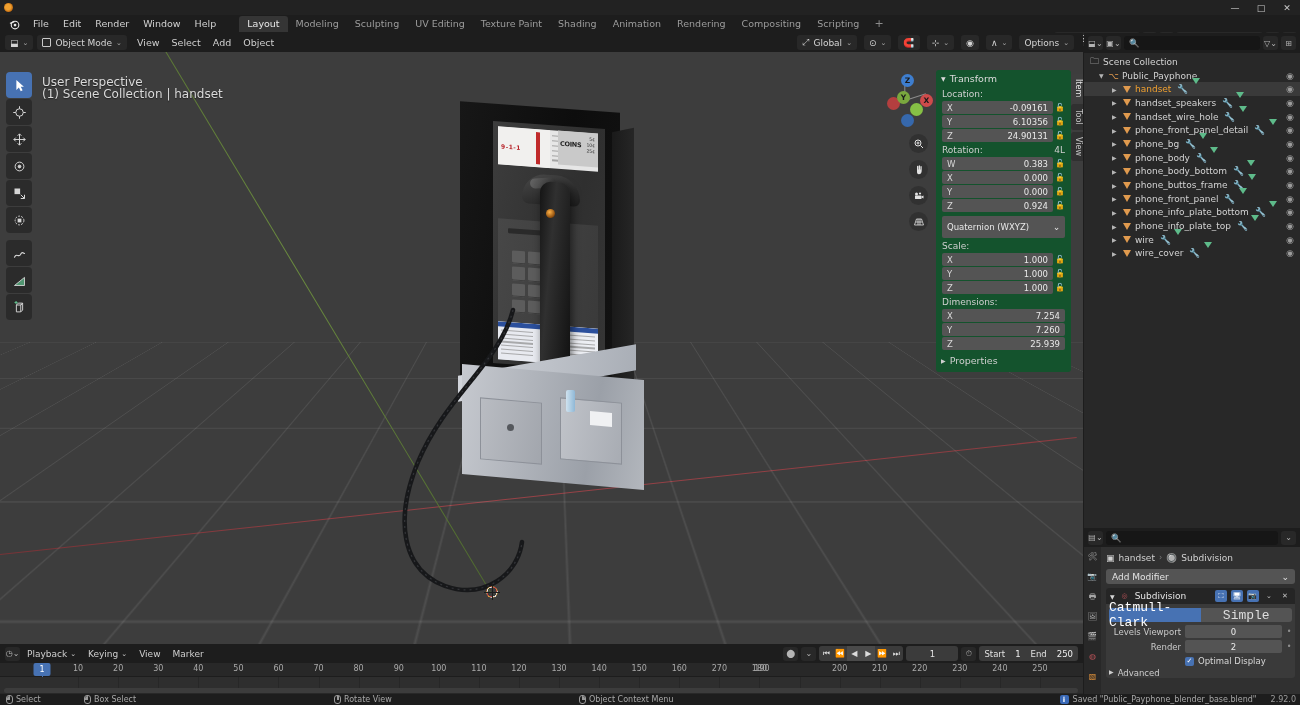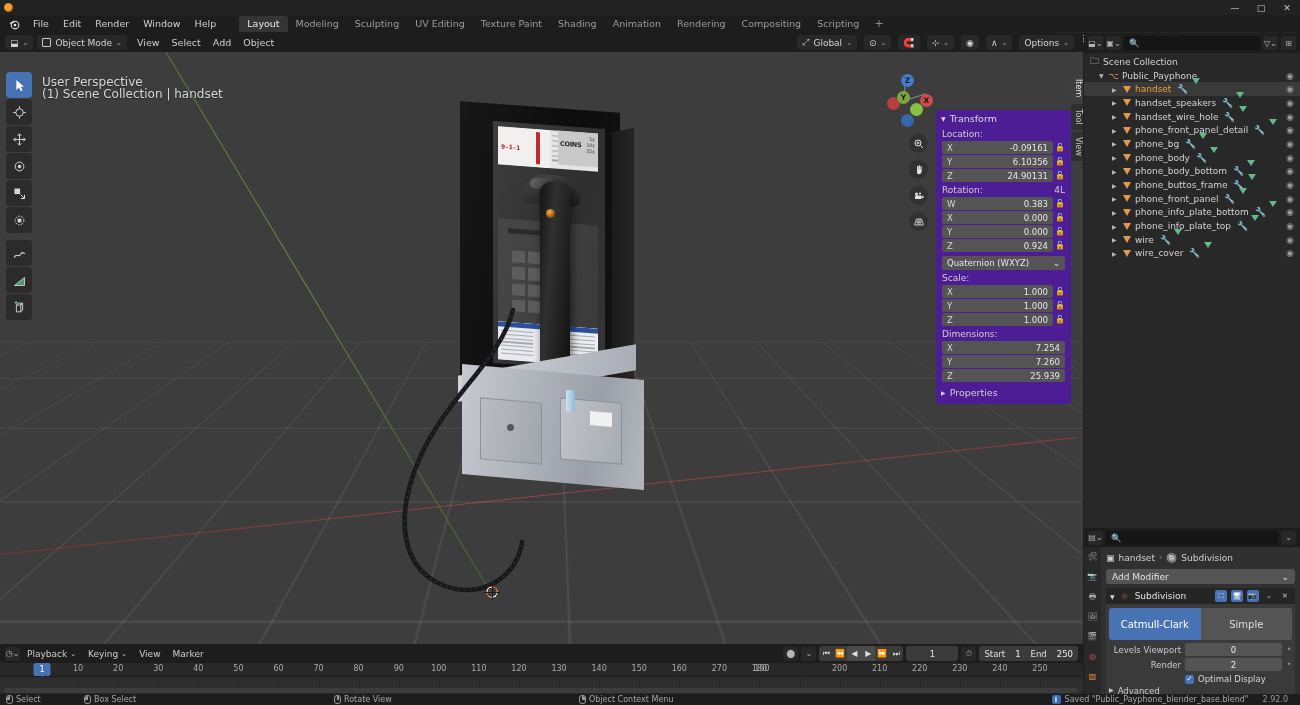--- a/index.html
+++ b/index.html
@@ -131,37 +131,37 @@
   .gizmo { position: absolute; right: 150px; top: 20px; width: 56px; height: 56px; }
   .gz-ball { position: absolute; width: 13px; height: 13px; border-radius: 50%; display: flex; align-items: center; justify-content: center; font-size: 7.5px; font-weight: bold; color: #1a1a1a; }
   .gz-line { position: absolute; background: #9a9a9a; height: 1.4px; transform-origin: left center; opacity: .85; }
   .navbtns { position: absolute; right: 155px; top: 82px; display: flex; flex-direction: column; gap: 7px; align-items: center; }
   .navb { width: 19px; height: 19px; border-radius: 50%; background: rgba(40,40,40,.55); display: flex; align-items: center; justify-content: center; color: #e2e2e2; }
   .navb svg { width: 12px; height: 12px; }
 
   
   .npanel {
     position: absolute; right: 12px; top: 18px; width: 135px;
-    background: #4c1d95; border-radius: 3px; padding: 0 0 4px 0; font-size: 9px; margin-top: 40px;
+    background: #14532d; border-radius: 3px; padding: 0 0 4px 0; font-size: 9px;
   }
   .np-head { display: flex; align-items: center; height: 16px; padding: 0 5px; color: #dcdcdc; font-size: 9.5px; }
   .np-head .tri { margin-right: 4px; font-size: 6px; }
   .np-sec { padding: 0 6px; }
   .np-lbl { font-size: 9px; color: #cfcfcf; margin: 3px 0 2px; display: flex; justify-content: space-between; }
   .np-rows { display: flex; flex-direction: column; gap: 1px; }
   .nrow { display: flex; align-items: center; gap: 3px; }
   .nfield {
     flex: 1; height: 13px; background: #545454; border-radius: 2px;
     display: flex; align-items: center; justify-content: space-between;
     padding: 0 5px; font-size: 8.5px; color: #e8e8e8;
   }
   .nfield .k { color: #d8d8d8; }
   .lockico { width: 9px; height: 11px; display: flex; align-items: center; justify-content: center; font-size: 8px; color: #9d9d9d; }
   .nselect {
-    height: 14px; background: #545454; border-radius: 2px; display: flex;
+    height: 22px; background: #545454; border-radius: 2px; display: flex;
     align-items: center; justify-content: space-between; padding: 0 5px;
     font-size: 8.5px; color: #e8e8e8; margin: 4px 0 2px;
   }
   .np-foot { display: flex; align-items: center; height: 15px; padding: 0 5px; color: #cfcfcf; font-size: 9.5px; margin-top: 3px; }
 
   .vtabs { position: absolute; right: 0px; top: 22px; width: 12px; display: flex; flex-direction: column; gap: 2px; }
   .vtab {
     width: 12px; padding: 5px 0; background: #303030; border-radius: 3px 0 0 3px;
     writing-mode: vertical-rl; text-orientation: mixed; font-size: 8px;
     color: #c2c2c2; text-align: center;
@@ -234,21 +234,21 @@
   .pr-body { position: absolute; left: 17px; top: 19px; right: 0; bottom: 0; padding: 3px 5px; }
   .crumb { display: flex; align-items: center; gap: 4px; font-size: 9px; color: #d2d2d2; height: 15px; }
   .crumb .sep { color: #7d7d7d; font-size: 8px; }
   .addmod { height: 15px; background: #545454; border-radius: 3px; display: flex; align-items: center; justify-content: space-between; padding: 0 6px; font-size: 9px; color: #e2e2e2; margin: 4px 0 4px; }
   .modbox { background: #3a3a3a; border-radius: 3px; }
   .modhead { display: flex; align-items: center; height: 16px; background: #252525; border-radius: 3px 3px 0 0; padding: 0 4px; gap: 4px; }
   .modhead .mname { font-size: 9px; color: #e4e4e4; flex: 1; }
   .mh-ic { width: 12px; height: 12px; display: flex; align-items: center; justify-content: center; font-size: 7px; color: #c4c4c4; border-radius: 2px; }
   .mh-ic.on { background: #4772b3; color: #fff; }
   .segbtns { display: flex; margin: 4px 3px 3px; }
-  .seg { flex: 1; height: 32px; display: flex; align-items: center; justify-content: center; font-size: 10px; background: #545454; color: #dedede; }
+  .seg { flex: 1; height: 14px; display: flex; align-items: center; justify-content: center; font-size: 13px; background: #545454; color: #dedede; font-family: Liberation Mono, monospace; }
   .seg.active { background: #4772b3; color: #fff; }
   .seg:first-child { border-radius: 3px 0 0 3px; }
   .seg:last-child { border-radius: 0 3px 3px 0; }
   .mrow { display: flex; align-items: center; margin: 0 3px 2px; gap: 4px; }
   .mlabel { width: 72px; text-align: right; font-size: 8.5px; color: #cbcbcb; }
   .mval { flex: 1; height: 13px; background: #545454; border-radius: 2px; display: flex; align-items: center; justify-content: center; font-size: 8.5px; color: #eaeaea; }
   .mdot { width: 6px; text-align: center; color: #8d8d8d; font-size: 8px; }
   .mcheck { display: flex; align-items: center; gap: 4px; margin: 3px 3px 2px 79px; font-size: 8.5px; color: #d6d6d6; }
   .cbox { width: 9px; height: 9px; border-radius: 2px; background: #4772b3; display: flex; align-items: center; justify-content: center; color: #fff; font-size: 7px; }
   .madv { display: flex; align-items: flex-start; gap: 4px; margin: 2px 3px; font-size: 8.5px; color: #cdcdcd; }
@@ -275,21 +275,21 @@
 
   
   .statusbar { position: absolute; left: 0; bottom: 0; width: 1300px; height: 11px; background: #1d1d1d; display: flex; align-items: center; font-size: 8px; color: #a8a8a8; padding-left: 6px; gap: 0; }
   .sb-item { display: flex; align-items: center; gap: 3px; }
   .mouseico { width: 7px; height: 9px; border: 1px solid #9a9a9a; border-radius: 3px; position: relative; }
   .mouseico.l::before { content: ''; position: absolute; left: 0; top: 0; width: 3px; height: 4px; background: #9a9a9a; border-radius: 3px 0 0 0; }
   .mouseico.r::before { content: ''; position: absolute; right: 0; top: 0; width: 3px; height: 4px; background: #9a9a9a; border-radius: 0 3px 0 0; }
   .mouseico.m::before { content: ''; position: absolute; left: 2px; top: 0; width: 2px; height: 4px; background: #9a9a9a; }
   .sb-save { margin-left: auto; display: flex; align-items: center; gap: 4px; }
   .sb-ibadge { width: 9px; height: 9px; background: #3a6ab8; border-radius: 2px; display: flex; align-items: center; justify-content: center; color: #fff; font-size: 7px; font-weight: bold; }
-  .sb-ver { margin-left: 14px; padding-right: 12px; color: #9c9c9c; text-align: right; }
+  .sb-ver { margin-left: 14px; padding-right: 4px; color: #9c9c9c; text-align: right; }
 </style>
 </head>
 <body>
 
 <div class="app">
 
   <div class="titlebar">
     <div class="ticon"></div>
     <div class="winbtns">
       <div>—</div>

